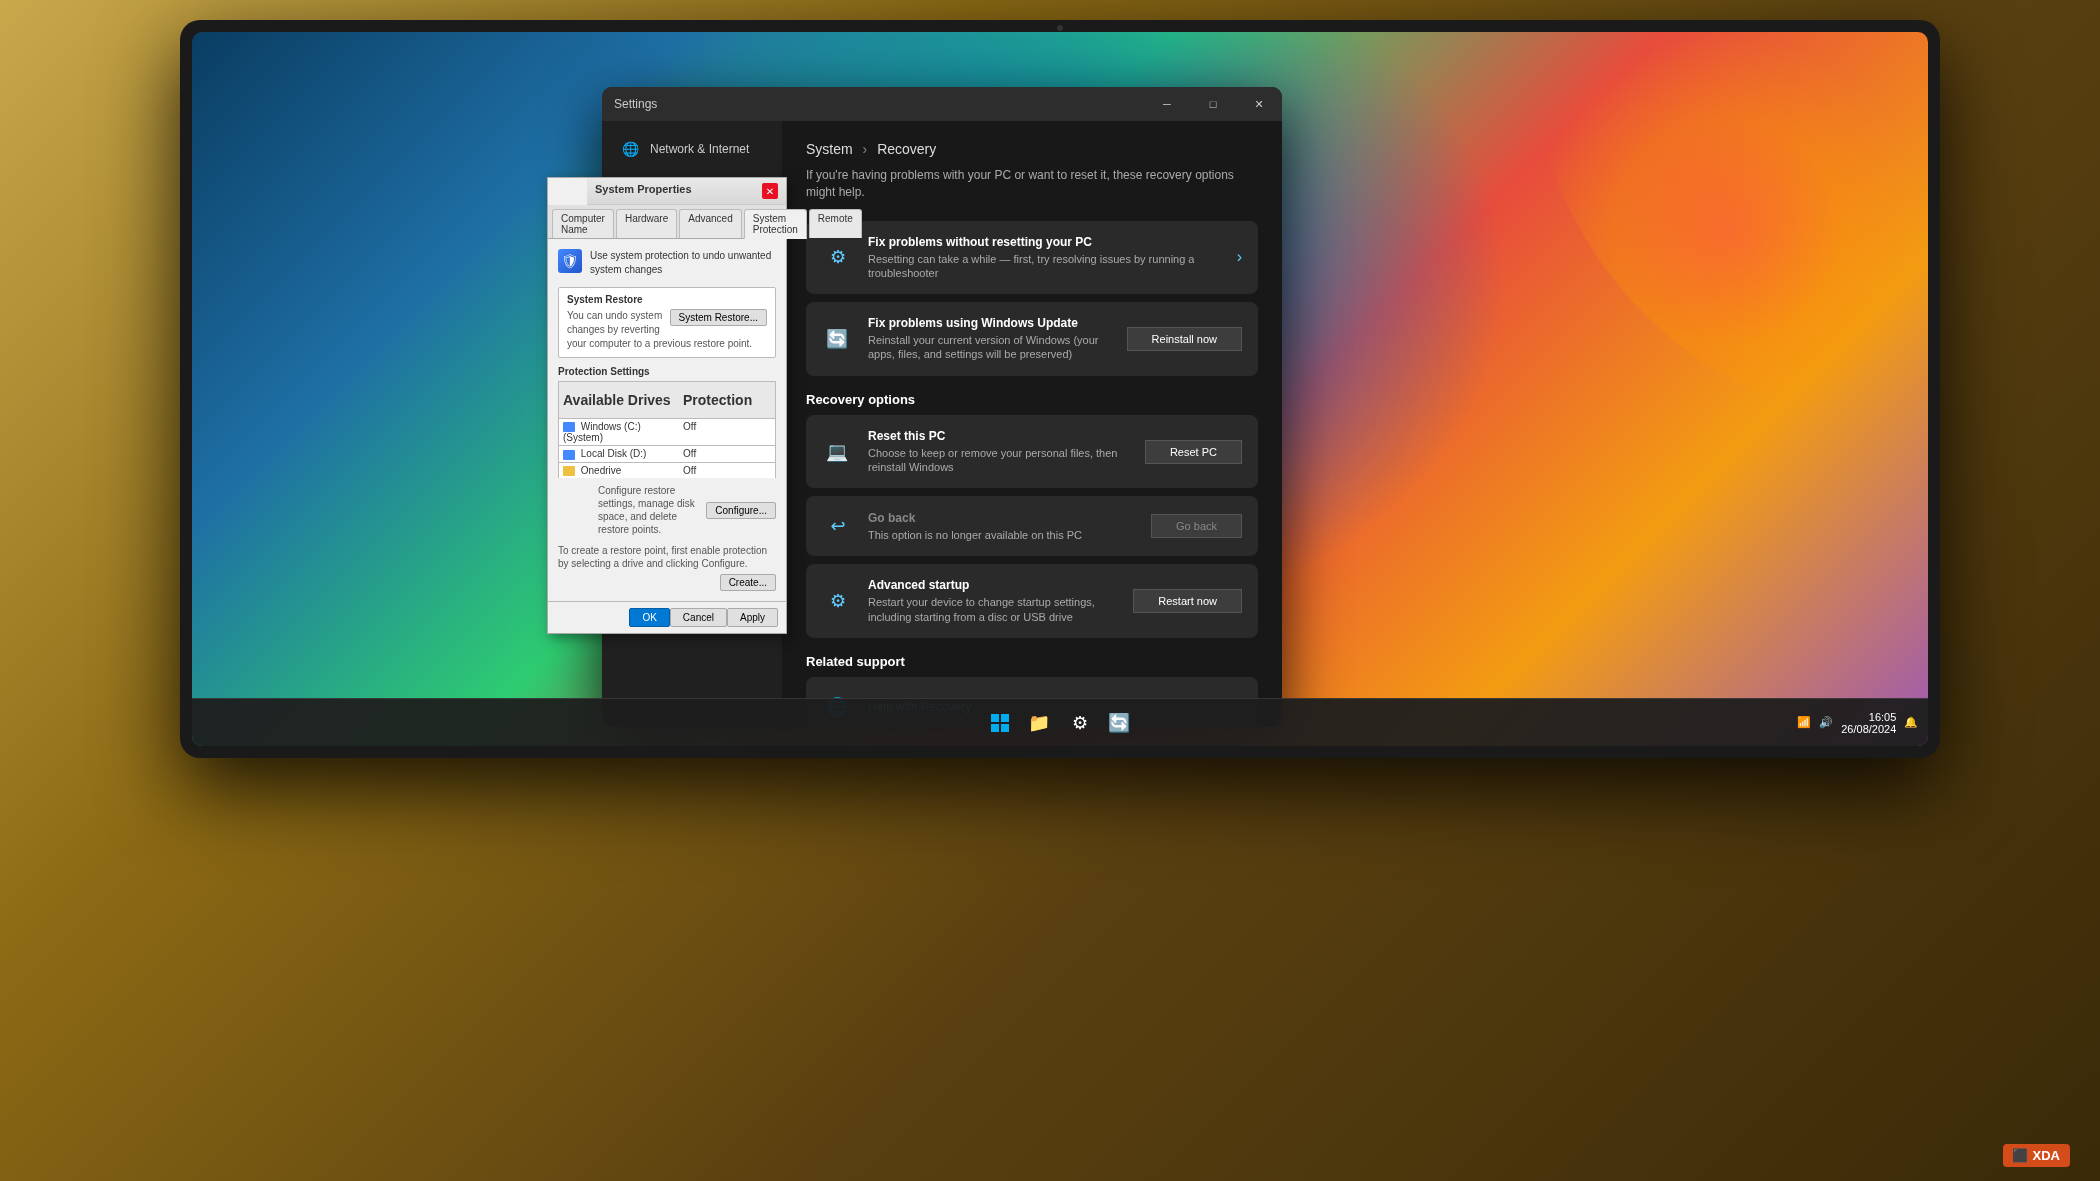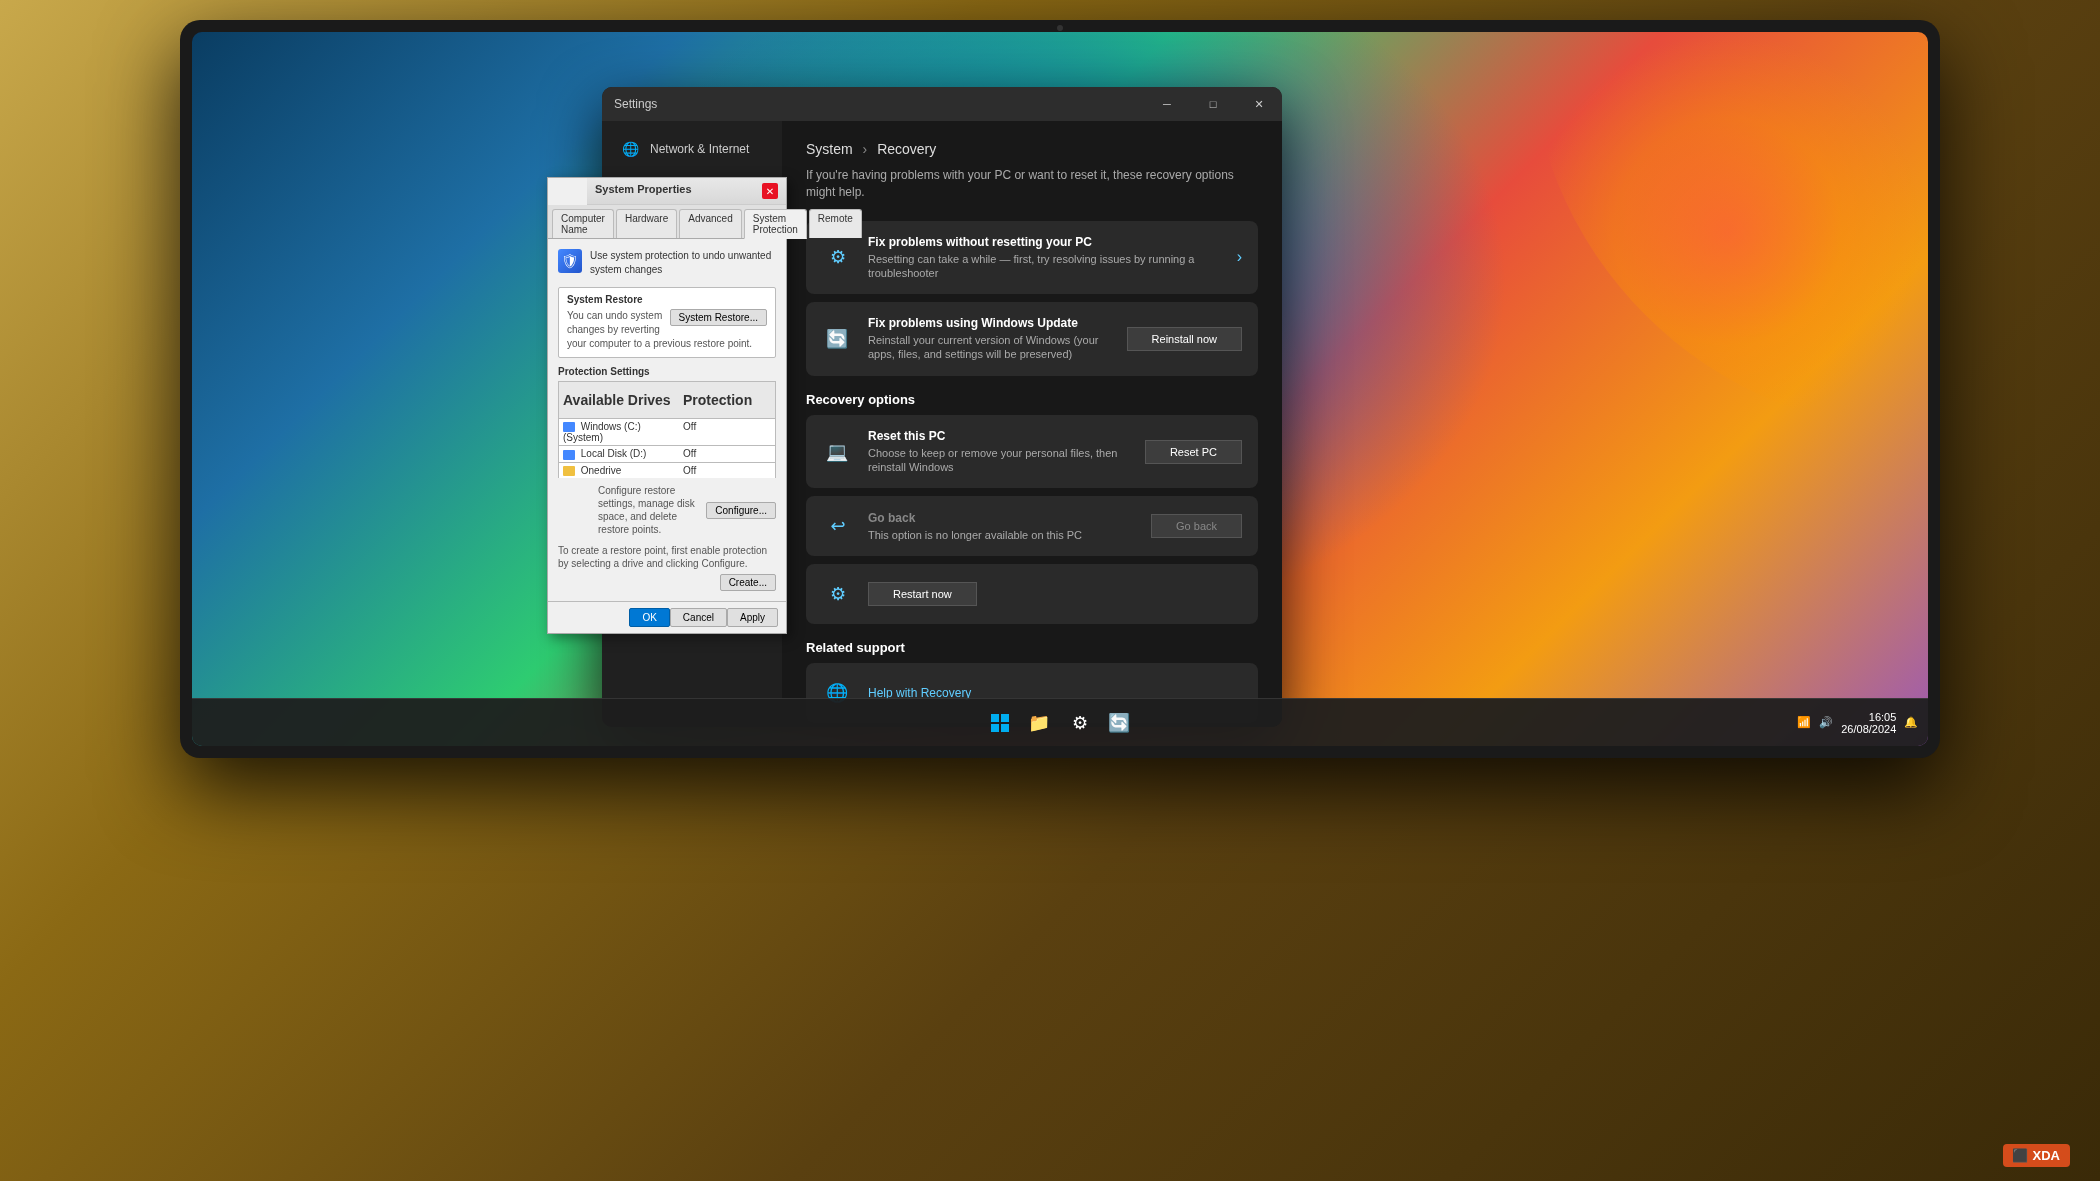--- a/index.html
+++ b/index.html
@@ -678,20 +678,24 @@
                   <div class="recovery-card-title">Go back</div>
                   <div class="recovery-card-desc">This option is no longer available on this PC</div>
                 </div>
                 <div class="recovery-card-action">
                   <button class="recovery-btn">Go back</button>
                 </div>
               </div>
 
               <div class="recovery-card">
                 <div class="recovery-card-icon">⚙</div>
+                <div class="recovery-card-text">
+                  <div class="recovery-card-title">Advanced startup</div>
+                  <div class="recovery-card-desc">Restart your device to change startup settings, including starting from a disc or USB drive</div>
+                </div>
                 <div class="recovery-card-action">
                   <button class="recovery-btn">Restart now</button>
                 </div>
               </div>
 
               <div class="section-label">Related support</div>
 
               <div class="related-card">
                 <div class="recovery-card-icon">🌐</div>
                 <a class="related-link">Help with Recovery</a>

